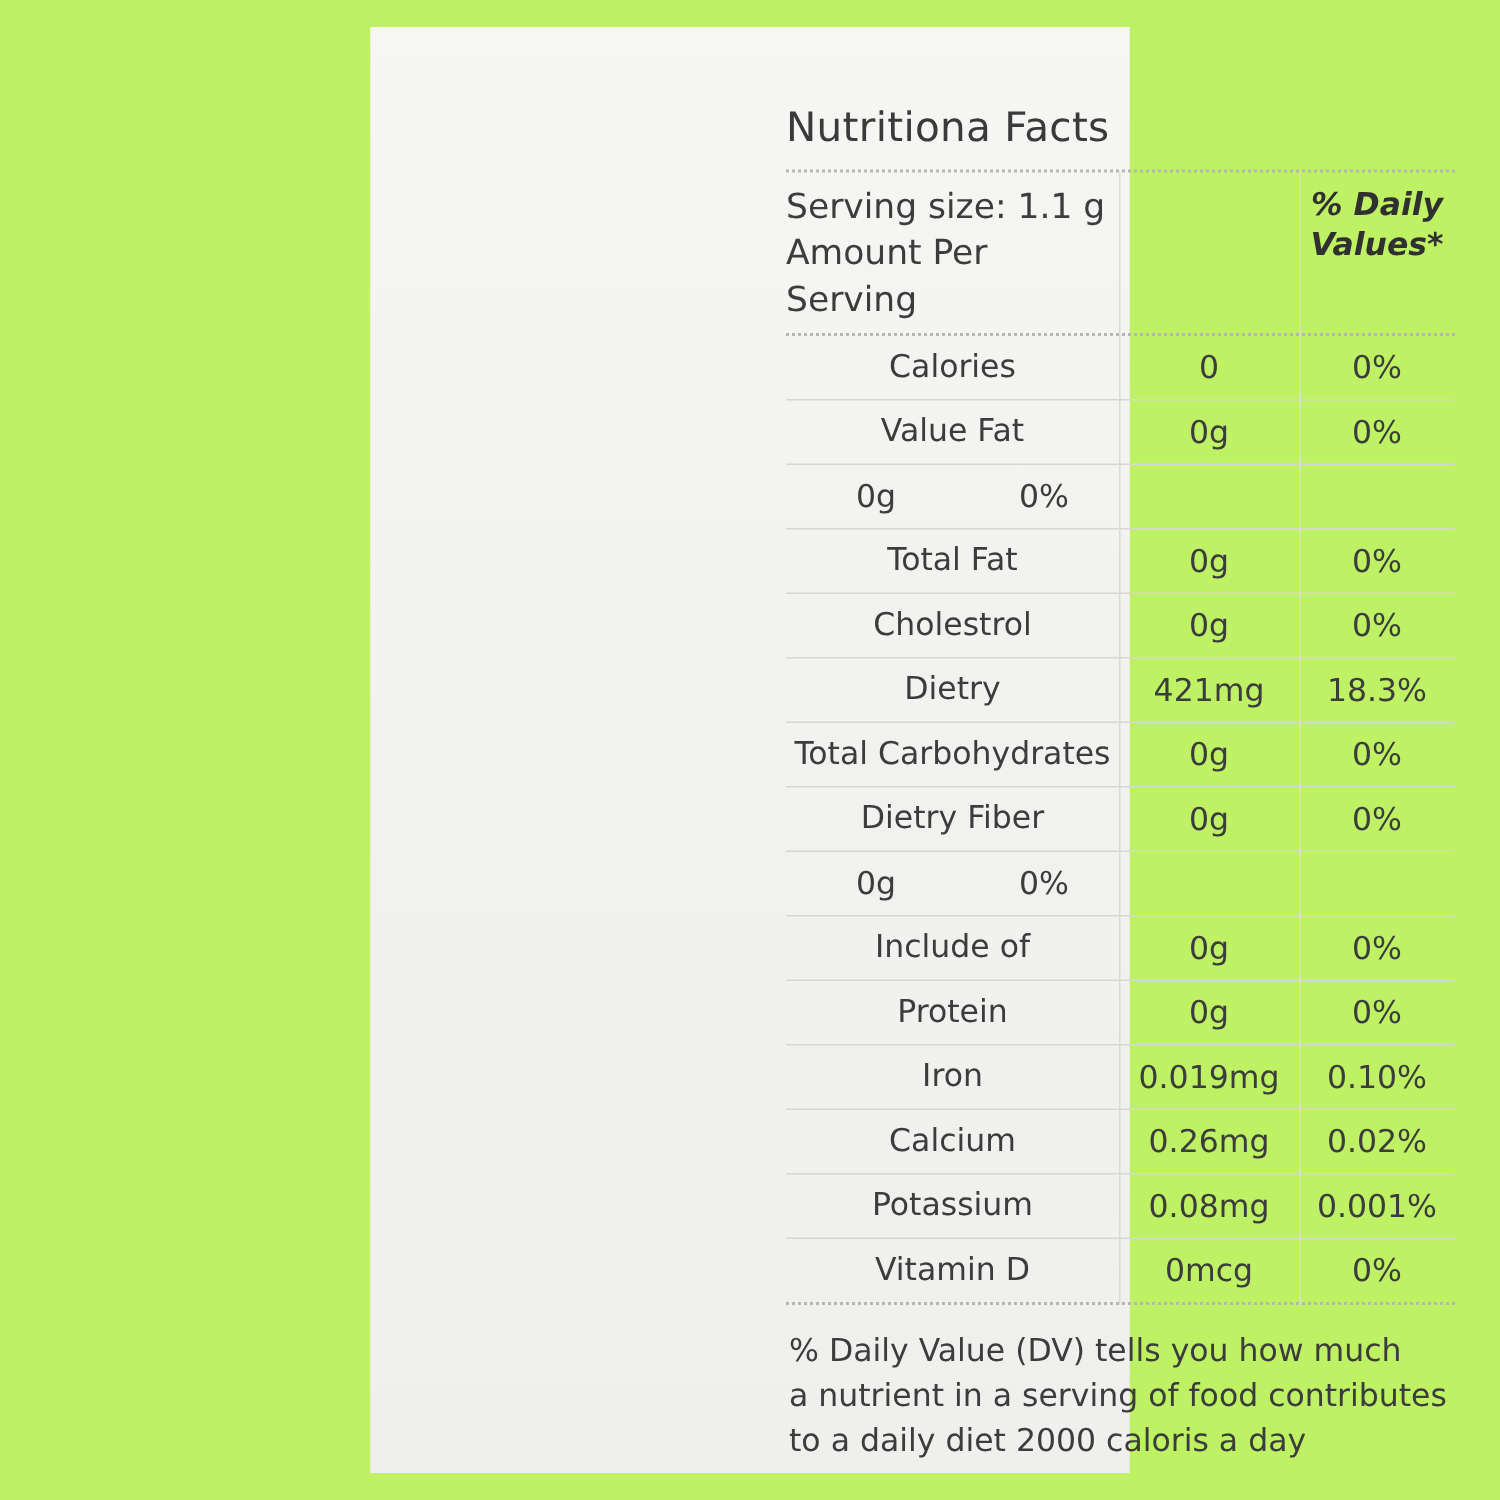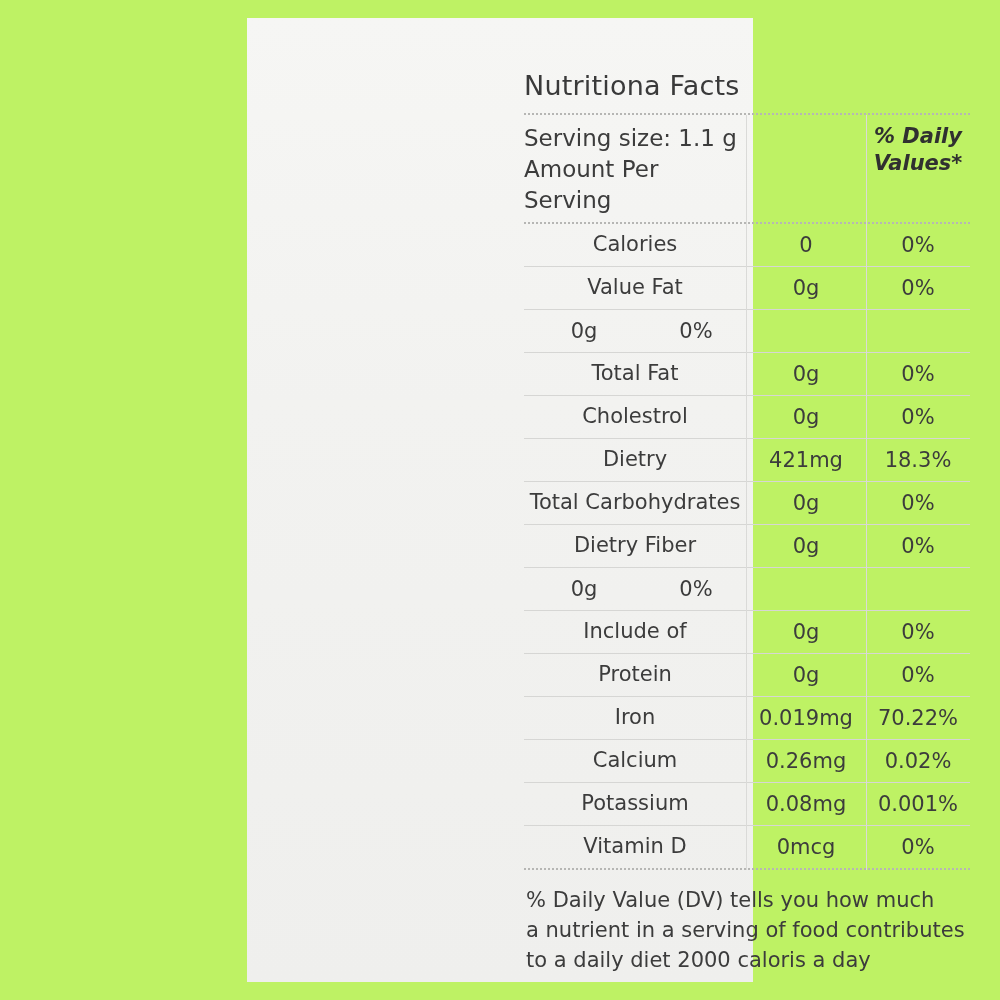--- a/index.html
+++ b/index.html
@@ -213,21 +213,21 @@
             <div class="sep"></div>
             <div class="row">
               <div class="cname">Protein</div>
               <div class="cval">0g</div>
               <div class="cdv">0%</div>
             </div>
             <div class="sep"></div>
             <div class="row">
               <div class="cname">Iron</div>
               <div class="cval">0.019mg</div>
-              <div class="cdv">70.22%</div>
+              <div class="cdv">0.10%</div>
             </div>
             <div class="sep"></div>
             <div class="row">
               <div class="cname">Calcium</div>
               <div class="cval">0.26mg</div>
               <div class="cdv">0.02%</div>
             </div>
             <div class="sep"></div>
             <div class="row">
               <div class="cname">Potassium</div>

